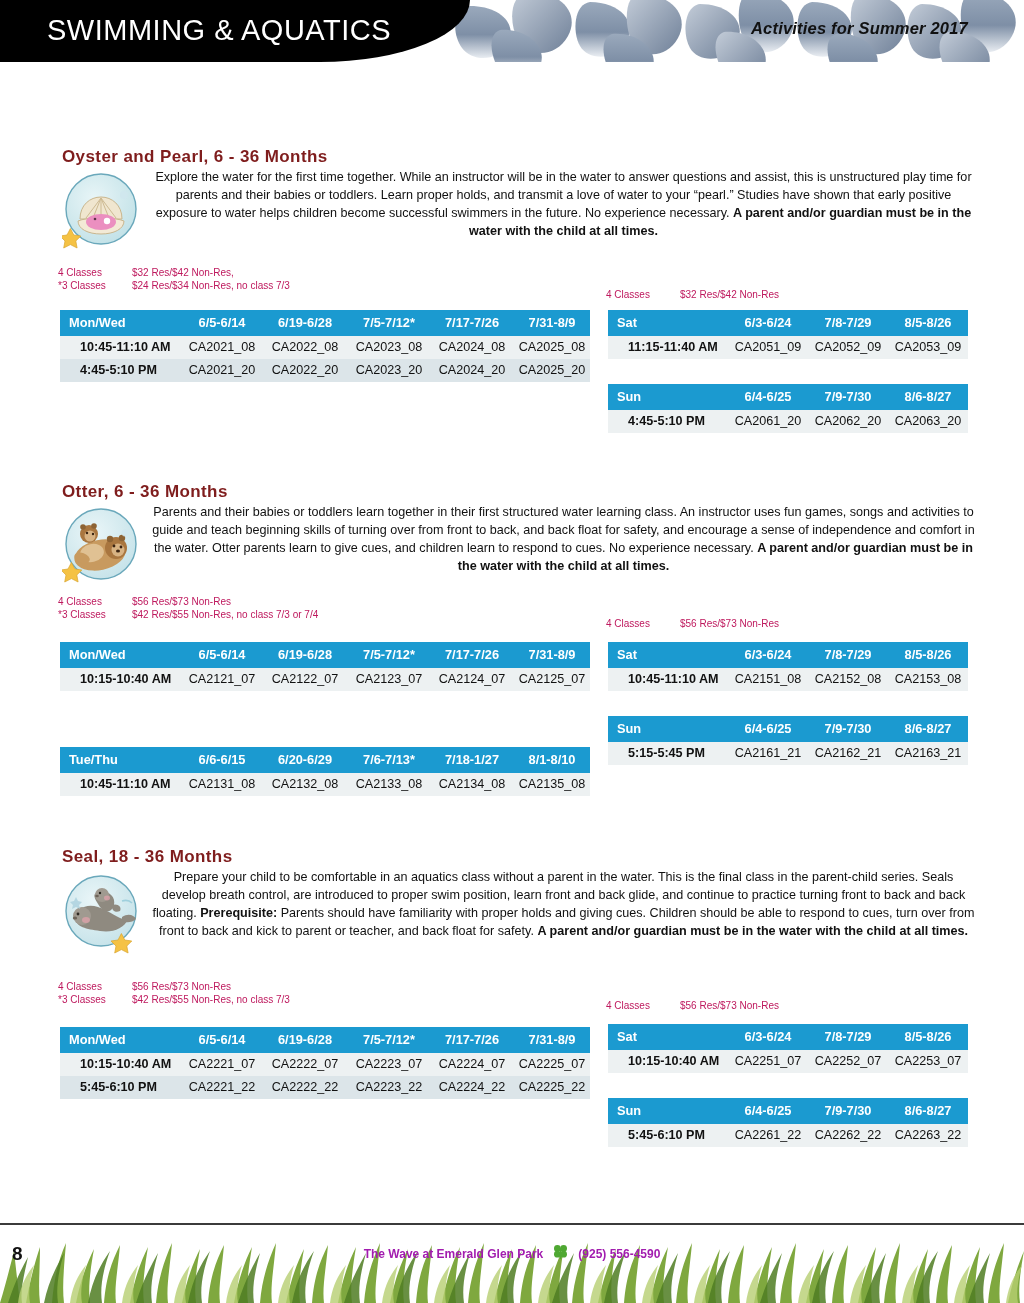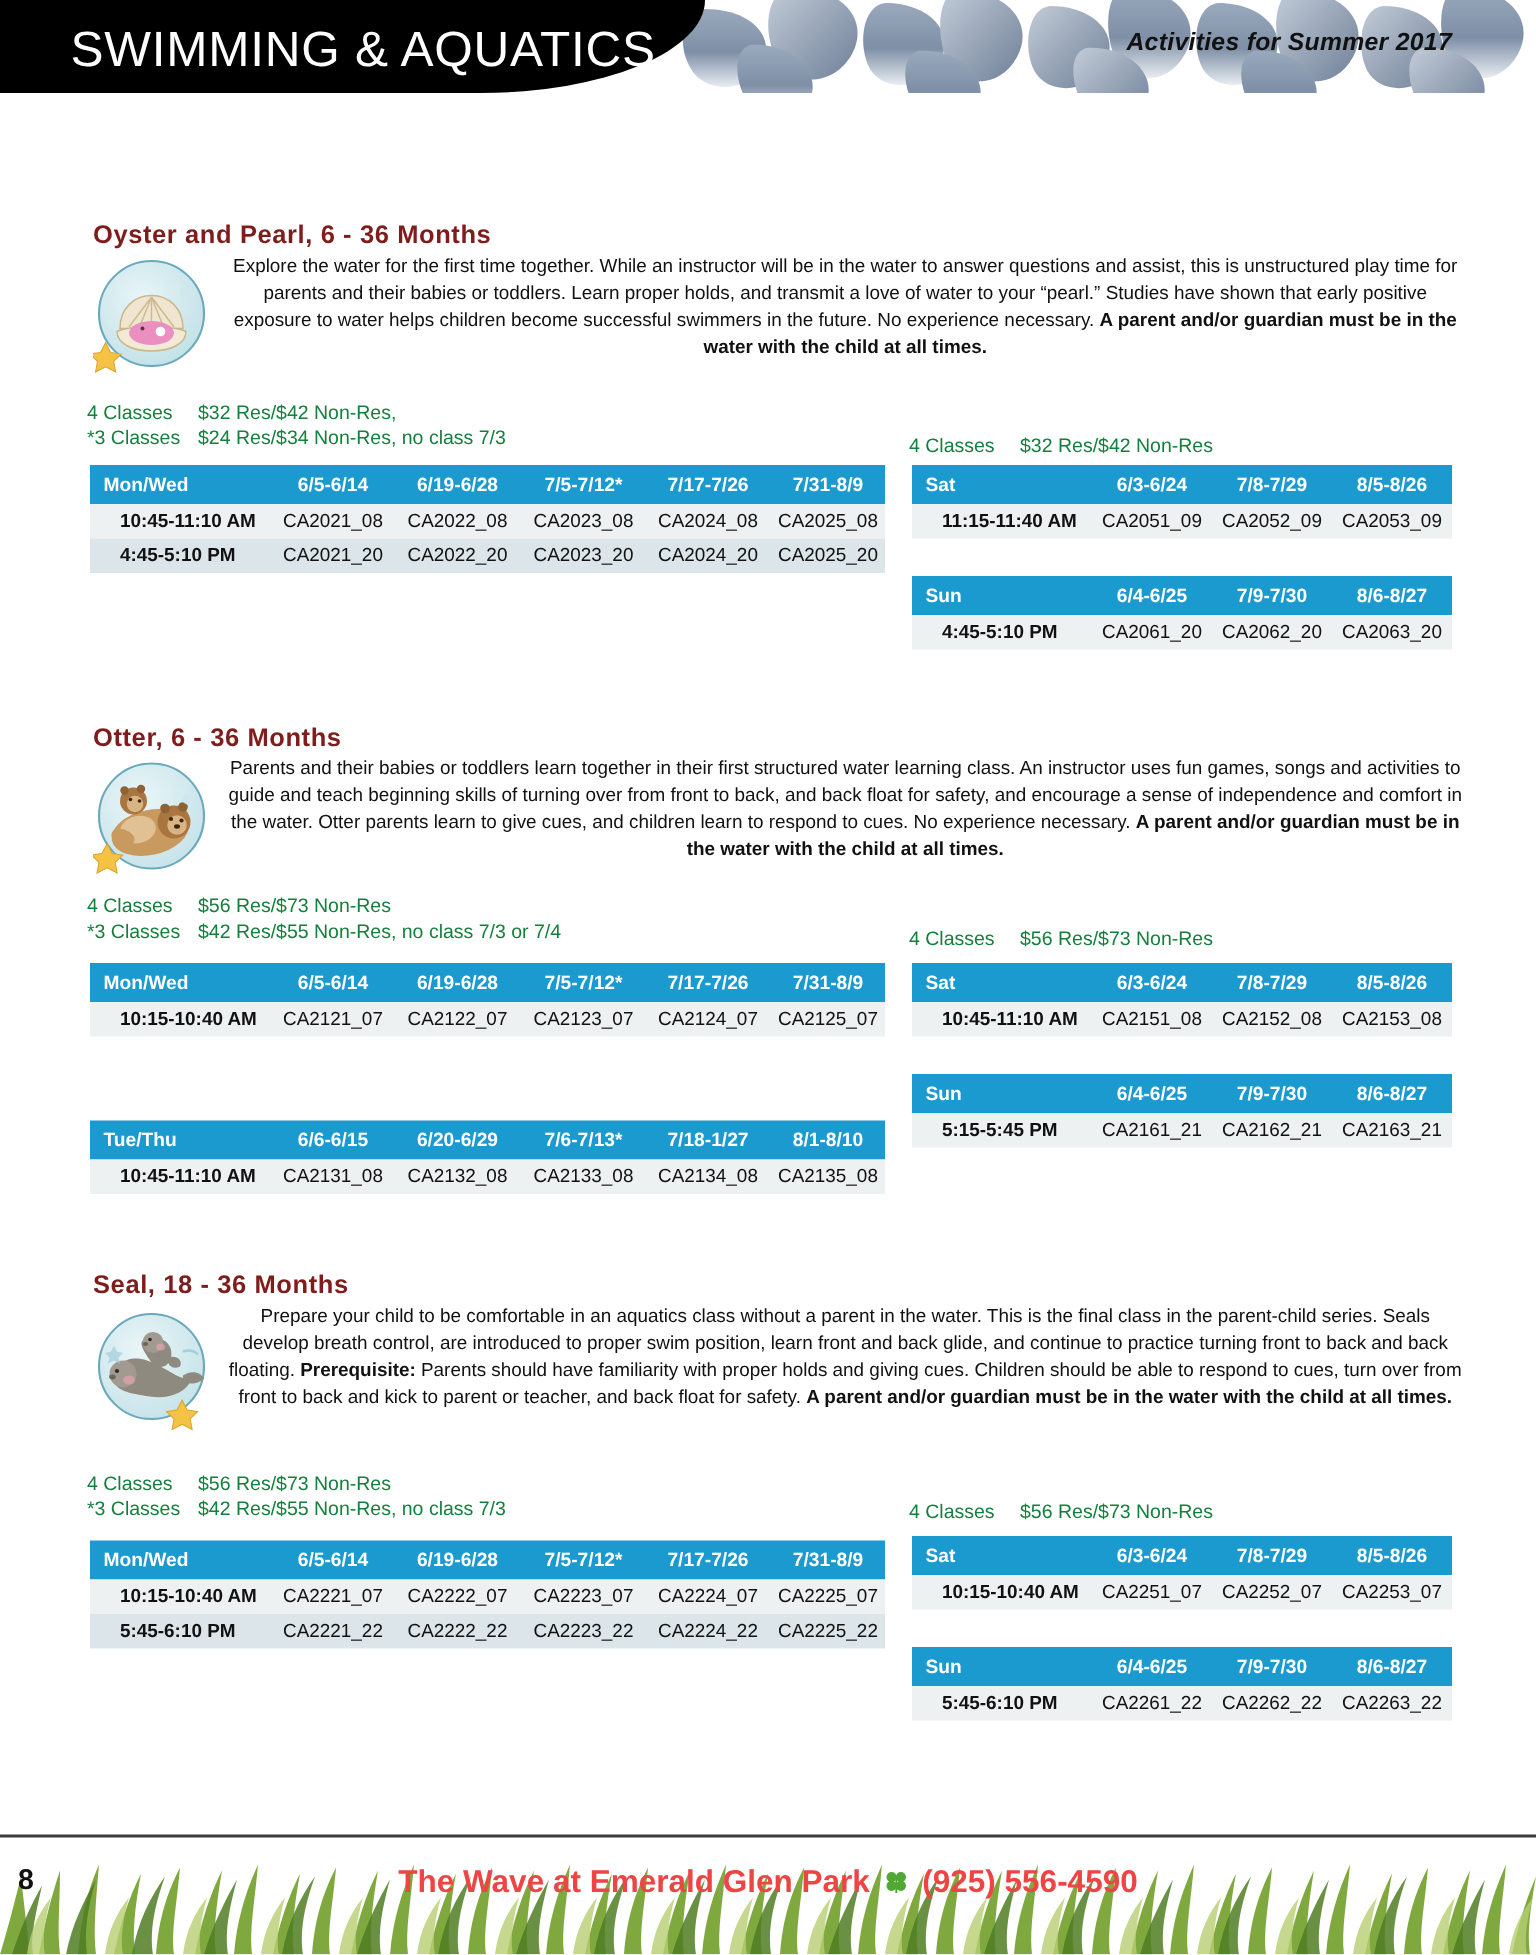--- a/index.html
+++ b/index.html
@@ -33,21 +33,21 @@
     width:470px; height:62px;
     background:#000000;
     border-bottom-right-radius:150px 62px;
     z-index:3;
   }
   .header-title{
     position:absolute;
     left:47px; top:14px;
     z-index:4;
     color:#ffffff;
-    font-size:33px;
+    font-size:29px;
     letter-spacing:0.5px;
     font-weight:400;
     font-family:"Liberation Sans", sans-serif;
     white-space:nowrap;
   }
   .header-sub{
     position:absolute;
     right:56px; top:19px;
     z-index:4;
     color:#111;
@@ -92,23 +92,23 @@
     margin-left:88px;
     font-size:12.6px;
     line-height:1.42;
     text-align:center;
     color:#111;
   }
   .prog-desc b{ font-weight:bold; }
 
   
   .price-line{
-    font-size:13px;
+    font-size:10px;
     line-height:1.32;
-    color:#15803d;
+    color:#be185d;
     white-space:nowrap;
   }
   .price-line .pl-count{
     display:inline-block;
     width:74px;
   }
 
   
   table.sched{
     border-collapse:collapse;
@@ -164,23 +164,23 @@
     position:absolute;
     left:12px; top:38px;
     font-size:19px; font-weight:bold; color:#111;
     z-index:5;
   }
   .footer-center{
     position:absolute;
     left:0; top:38px;
     width:1024px;
     text-align:center;
-    font-size:21px;
+    font-size:12px;
     font-weight:bold;
-    color:#ef4444;
+    color:#a21caf;
     z-index:5;
     white-space:nowrap;
   }
   .clover{ display:inline-block; vertical-align:-2px; margin:0 9px; }
 </style>
 </head>
 <body>
 
 <div class="page-header">
   <div class="header-pattern">

